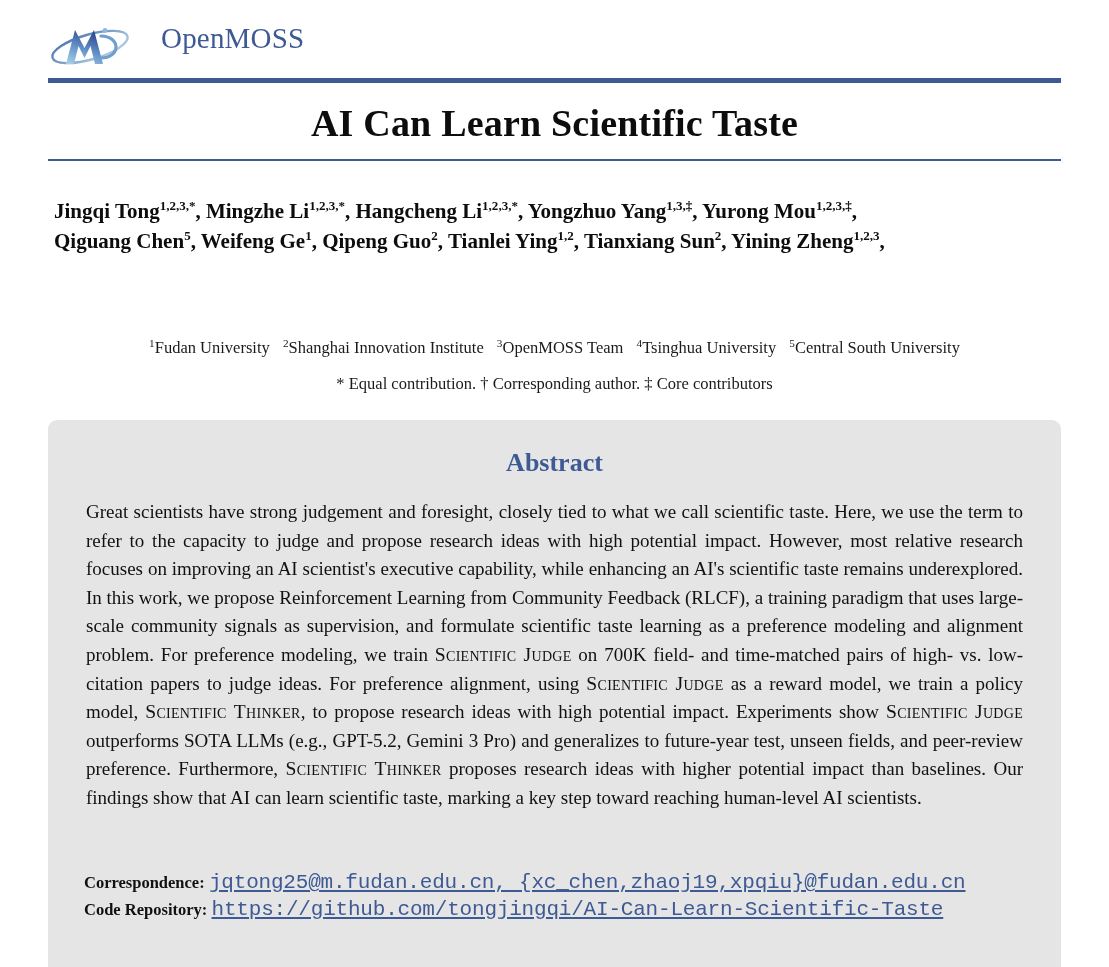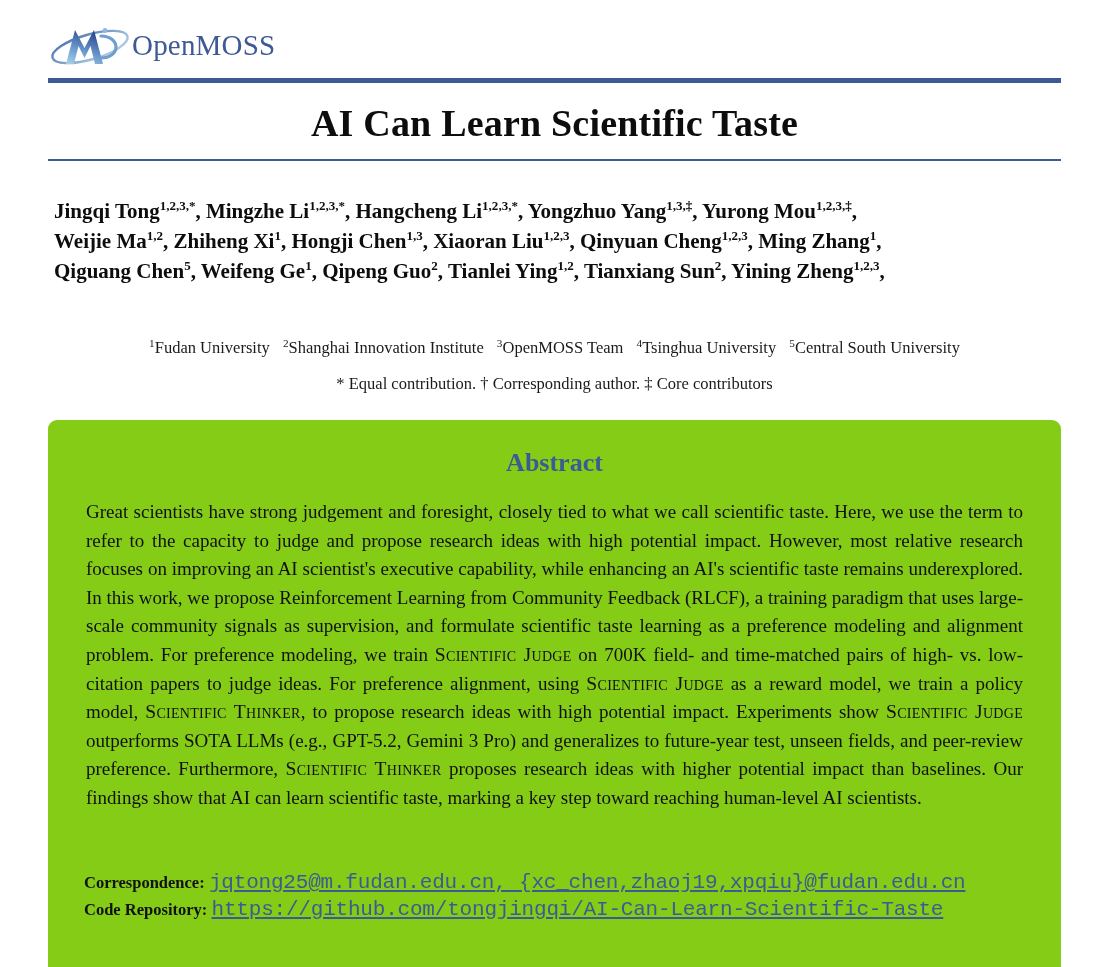--- a/index.html
+++ b/index.html
@@ -28,22 +28,22 @@
     position: absolute;
     left: 48px;
     top: 16px;
     width: 1013px;
     height: 58px;
     display: flex;
     align-items: center;
   }
   .logo-wrap {
     display: flex;
-    align-items: center;
-    gap: 0;
+    align-items: flex-start;
+    gap: 29px;
   }
   .logo-mark {
     width: 84px;
     height: 46px;
     display: block;
   }
   .logo-text {
     font-family: "Liberation Serif", "DejaVu Serif", serif;
     font-size: 29px;
     letter-spacing: 0.2px;
@@ -129,21 +129,21 @@
     color: #1a1a1a;
   }
 
   
   .abstract-box {
     position: absolute;
     left: 48px;
     top: 420px;
     width: 1013px;
     height: 547px;
-    background: #84cc16;
+    background: #e5e5e5;
     border-radius: 9px 9px 0 0;
     box-sizing: border-box;
     padding: 22px 36px 0 36px;
   }
   .abstract-heading {
     text-align: center;
     font-size: 26px;
     font-weight: bold;
     color: #3e5a94;
     margin: 6px 0 20px 0;
@@ -222,28 +222,20 @@
 
   <div class="authors">
     <span class="author-line">
       <span>Jingqi Tong</span><sup>1,2,3,*</sup>,
       <span>Mingzhe Li</span><sup>1,2,3,*</sup>,
       <span>Hangcheng Li</span><sup>1,2,3,*</sup>,
       <span>Yongzhuo Yang</span><sup>1,3,‡</sup>,
       <span>Yurong Mou</span><sup>1,2,3,‡</sup>,
     </span>
     <span class="author-line">
-      <span>Weijie Ma</span><sup>1,2</sup>,
-      <span>Zhiheng Xi</span><sup>1</sup>,
-      <span>Hongji Chen</span><sup>1,3</sup>,
-      <span>Xiaoran Liu</span><sup>1,2,3</sup>,
-      <span>Qinyuan Cheng</span><sup>1,2,3</sup>,
-      <span>Ming Zhang</span><sup>1</sup>,
-    </span>
-    <span class="author-line">
       <span>Qiguang Chen</span><sup>5</sup>,
       <span>Weifeng Ge</span><sup>1</sup>,
       <span>Qipeng Guo</span><sup>2</sup>,
       <span>Tianlei Ying</span><sup>1,2</sup>,
       <span>Tianxiang Sun</span><sup>2</sup>,
       <span>Yining Zheng</span><sup>1,2,3</sup>,
     </span>
   </div>
 
   <div class="affiliations">

